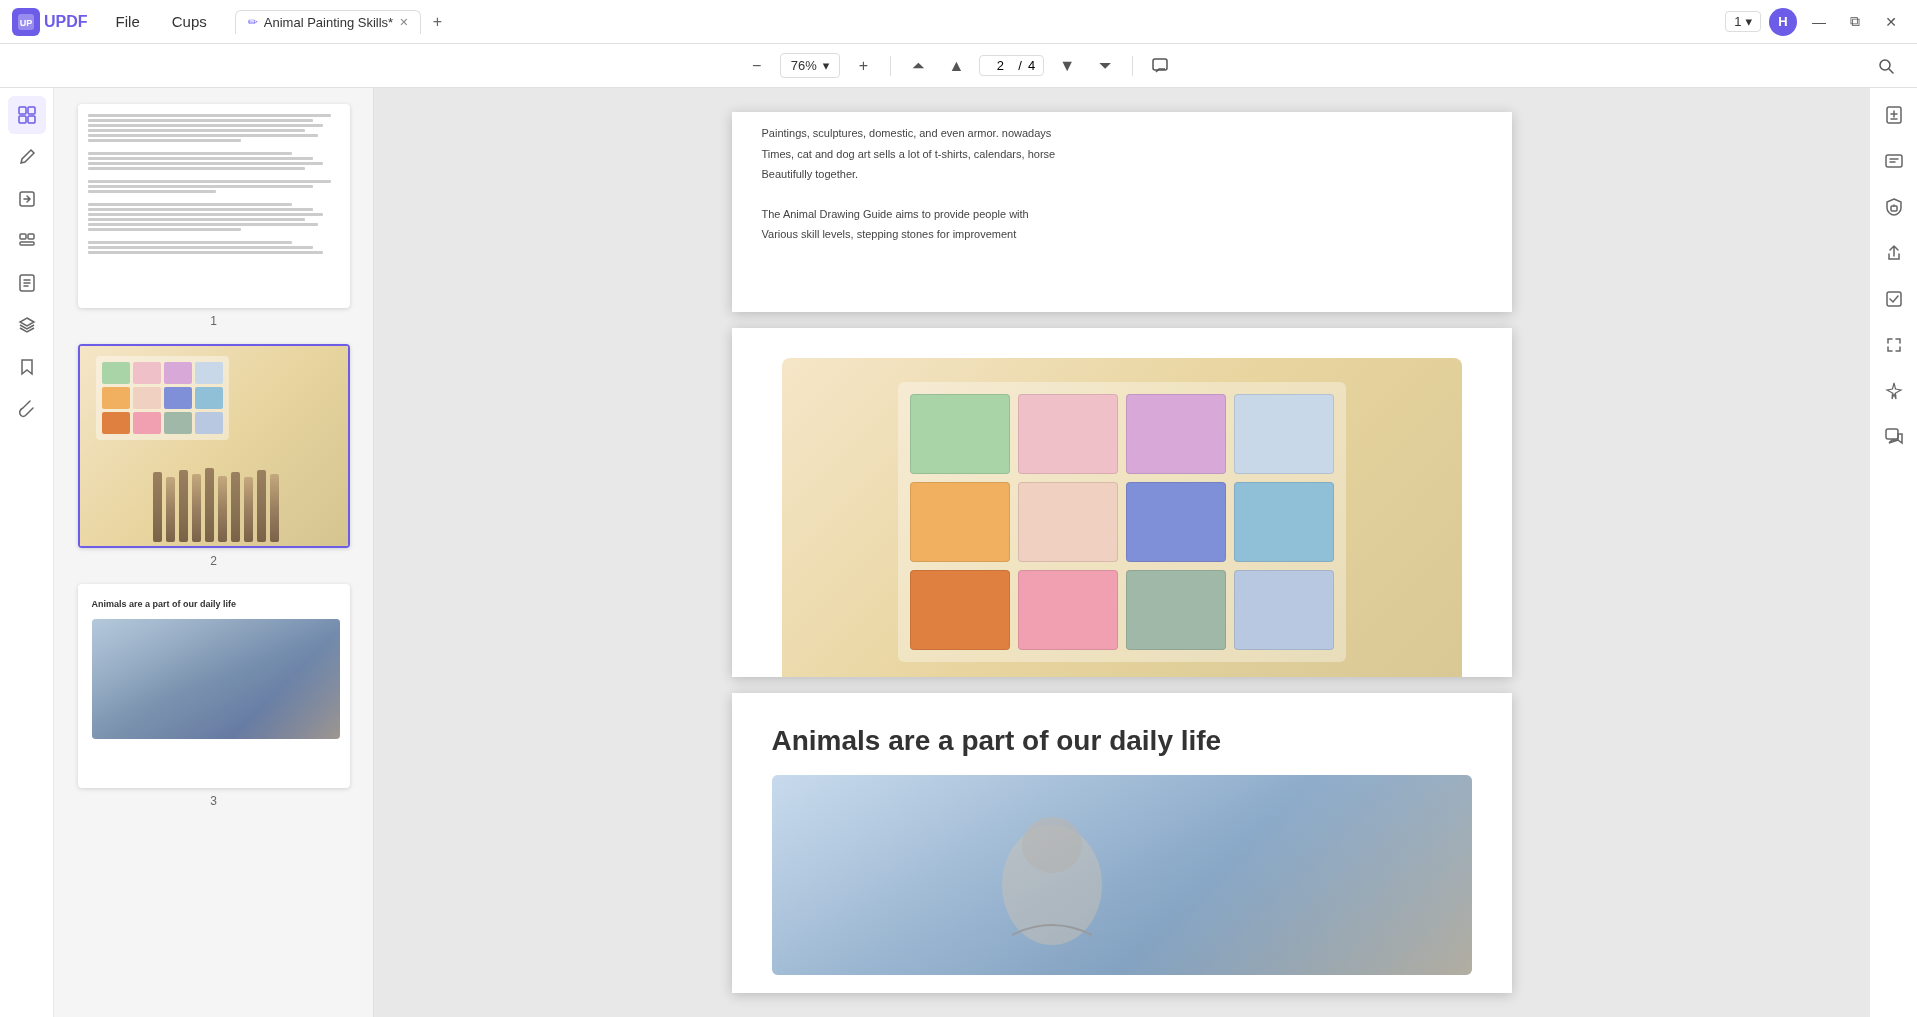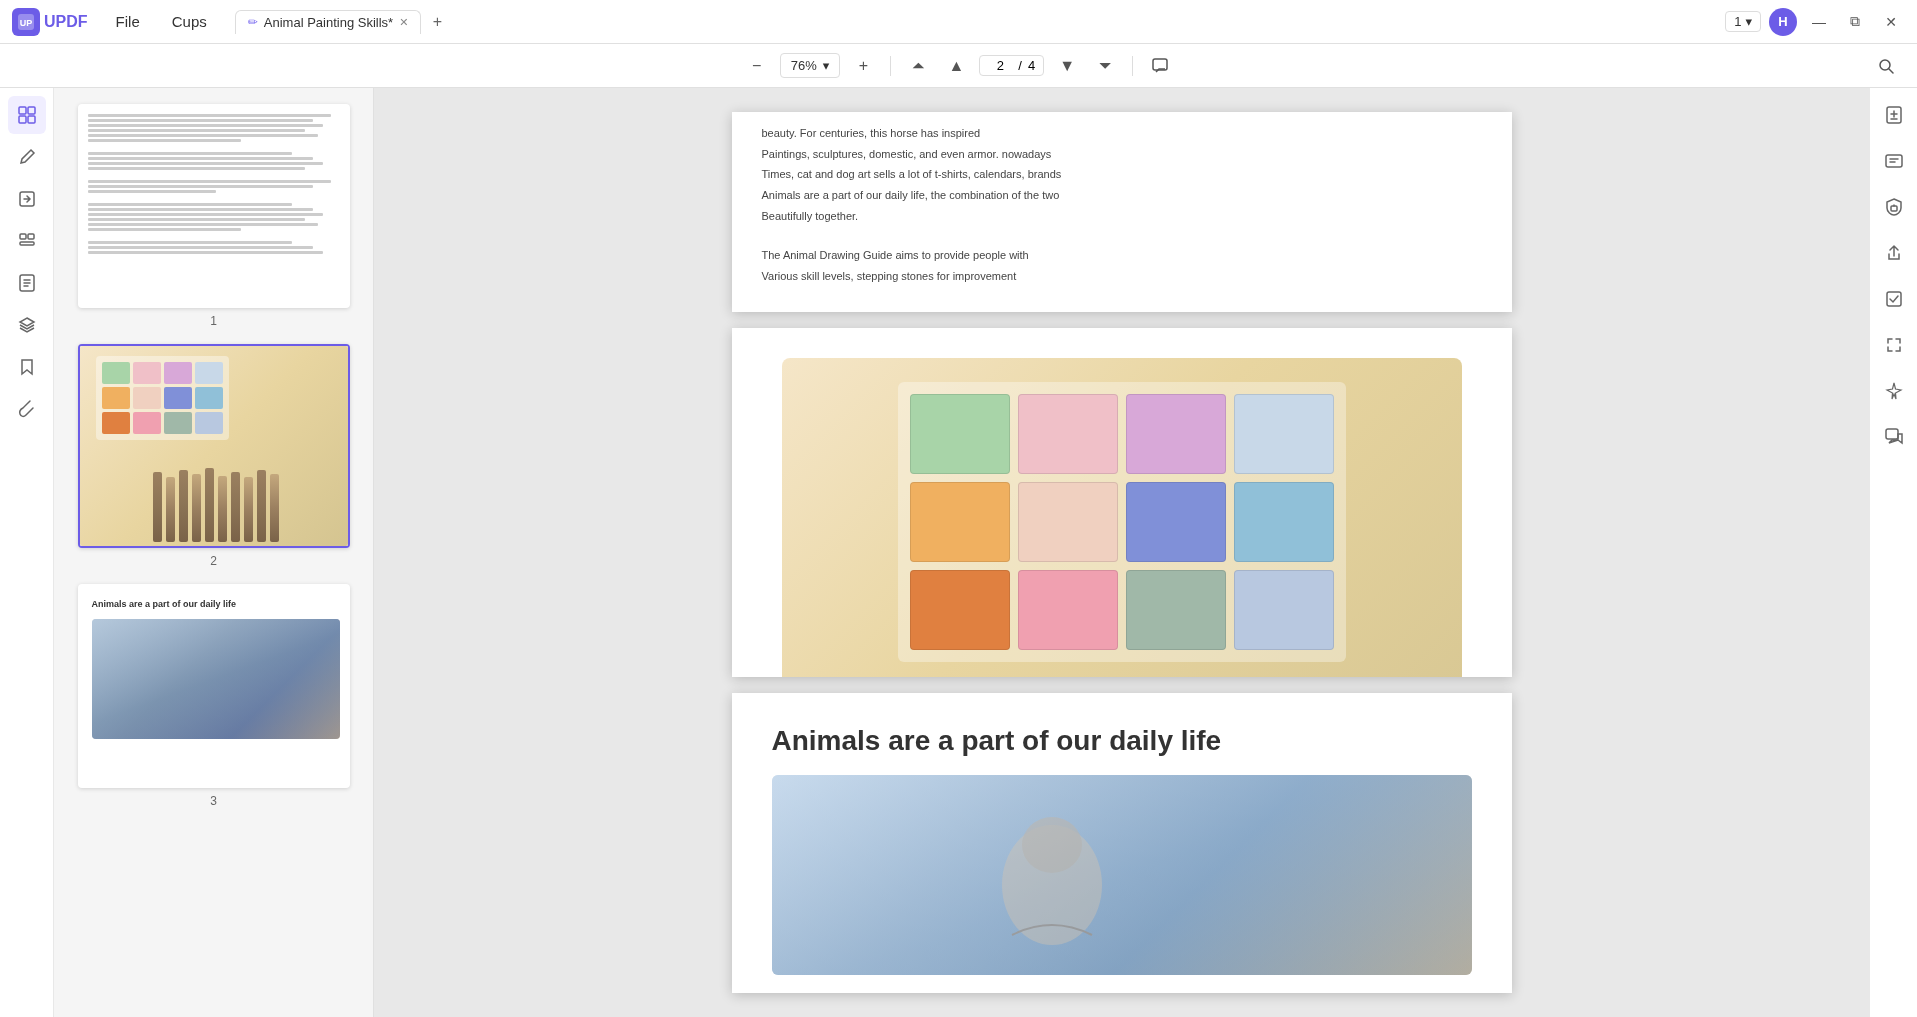--- a/index.html
+++ b/index.html
@@ -358,24 +358,22 @@
       </div>
       <div class="thumb-label">3</div>
     </div>
 
   </div>
 
   <div class="content-area">
 
     <div class="pdf-page" style="min-height:200px;">
       <div class="page-bottom-text">
-        <div class="page-text-line">beauty. For centuries, this horse has inspired</div>
         <div class="page-text-line">Paintings, sculptures, domestic, and even armor. nowadays</div>
-        <div class="page-text-line">Times, cat and dog art sells a lot of t-shirts, calendars, brands</div>
-        <div class="page-text-line">Animals are a part of our daily life, the combination of the two</div>
+        <div class="page-text-line">Times, cat and dog art sells a lot of t-shirts, calendars, horse</div>
         <div class="page-text-line">Beautifully together.</div>
         <br>
         <div class="page-text-line">The Animal Drawing Guide aims to provide people with</div>
         <div class="page-text-line">Various skill levels, stepping stones for improvement</div>
         
         
         
         
       </div>
     </div>

